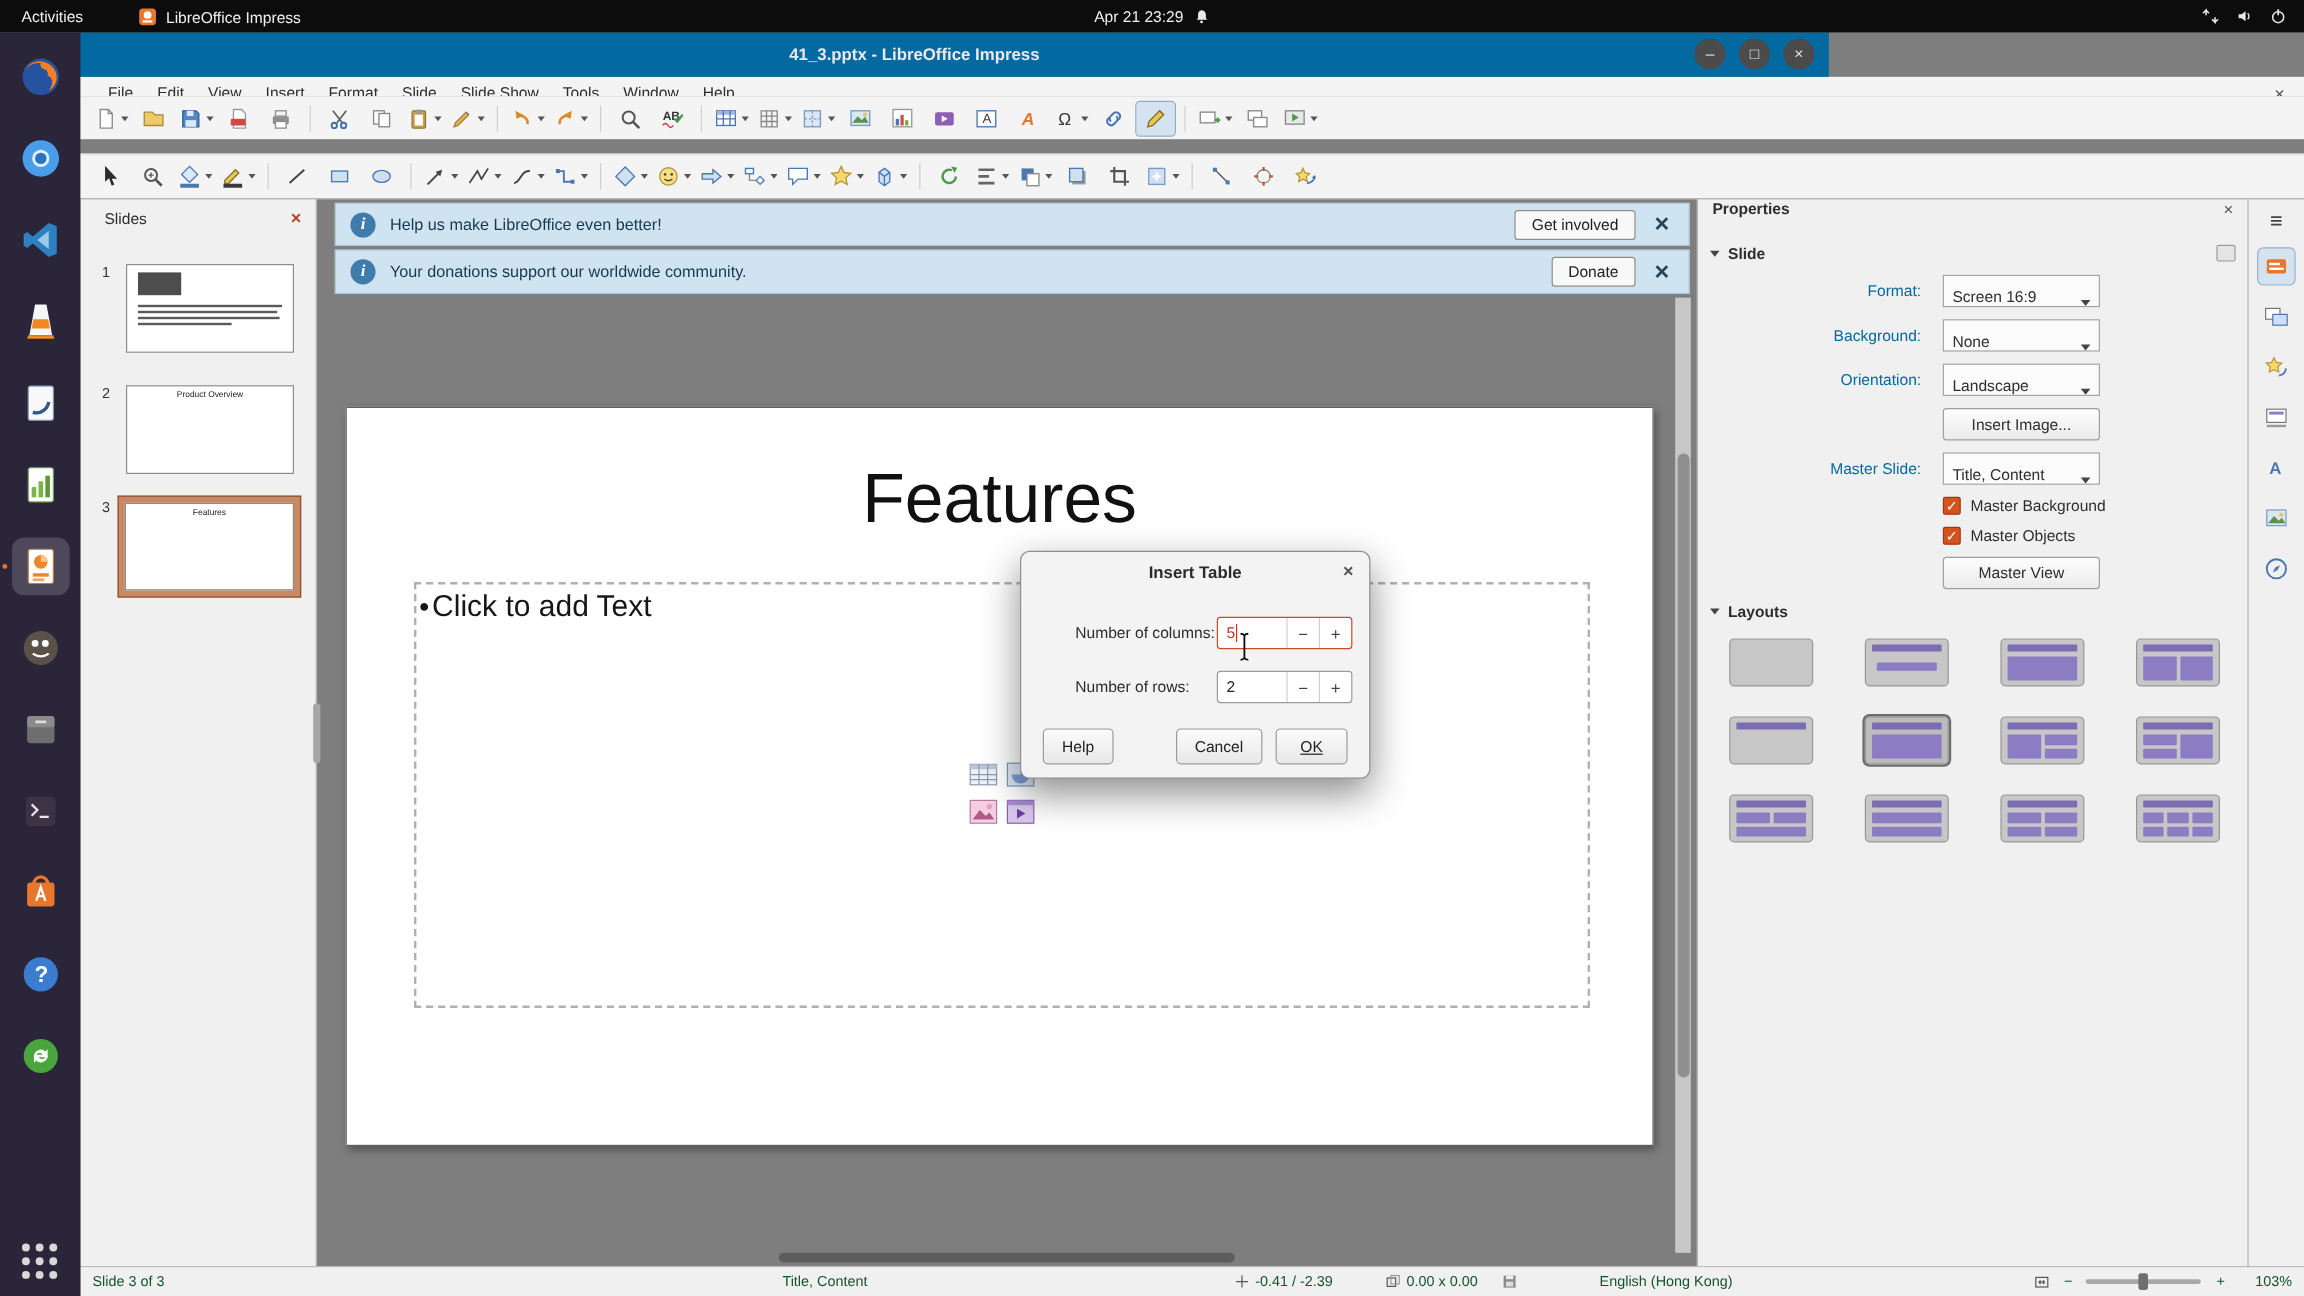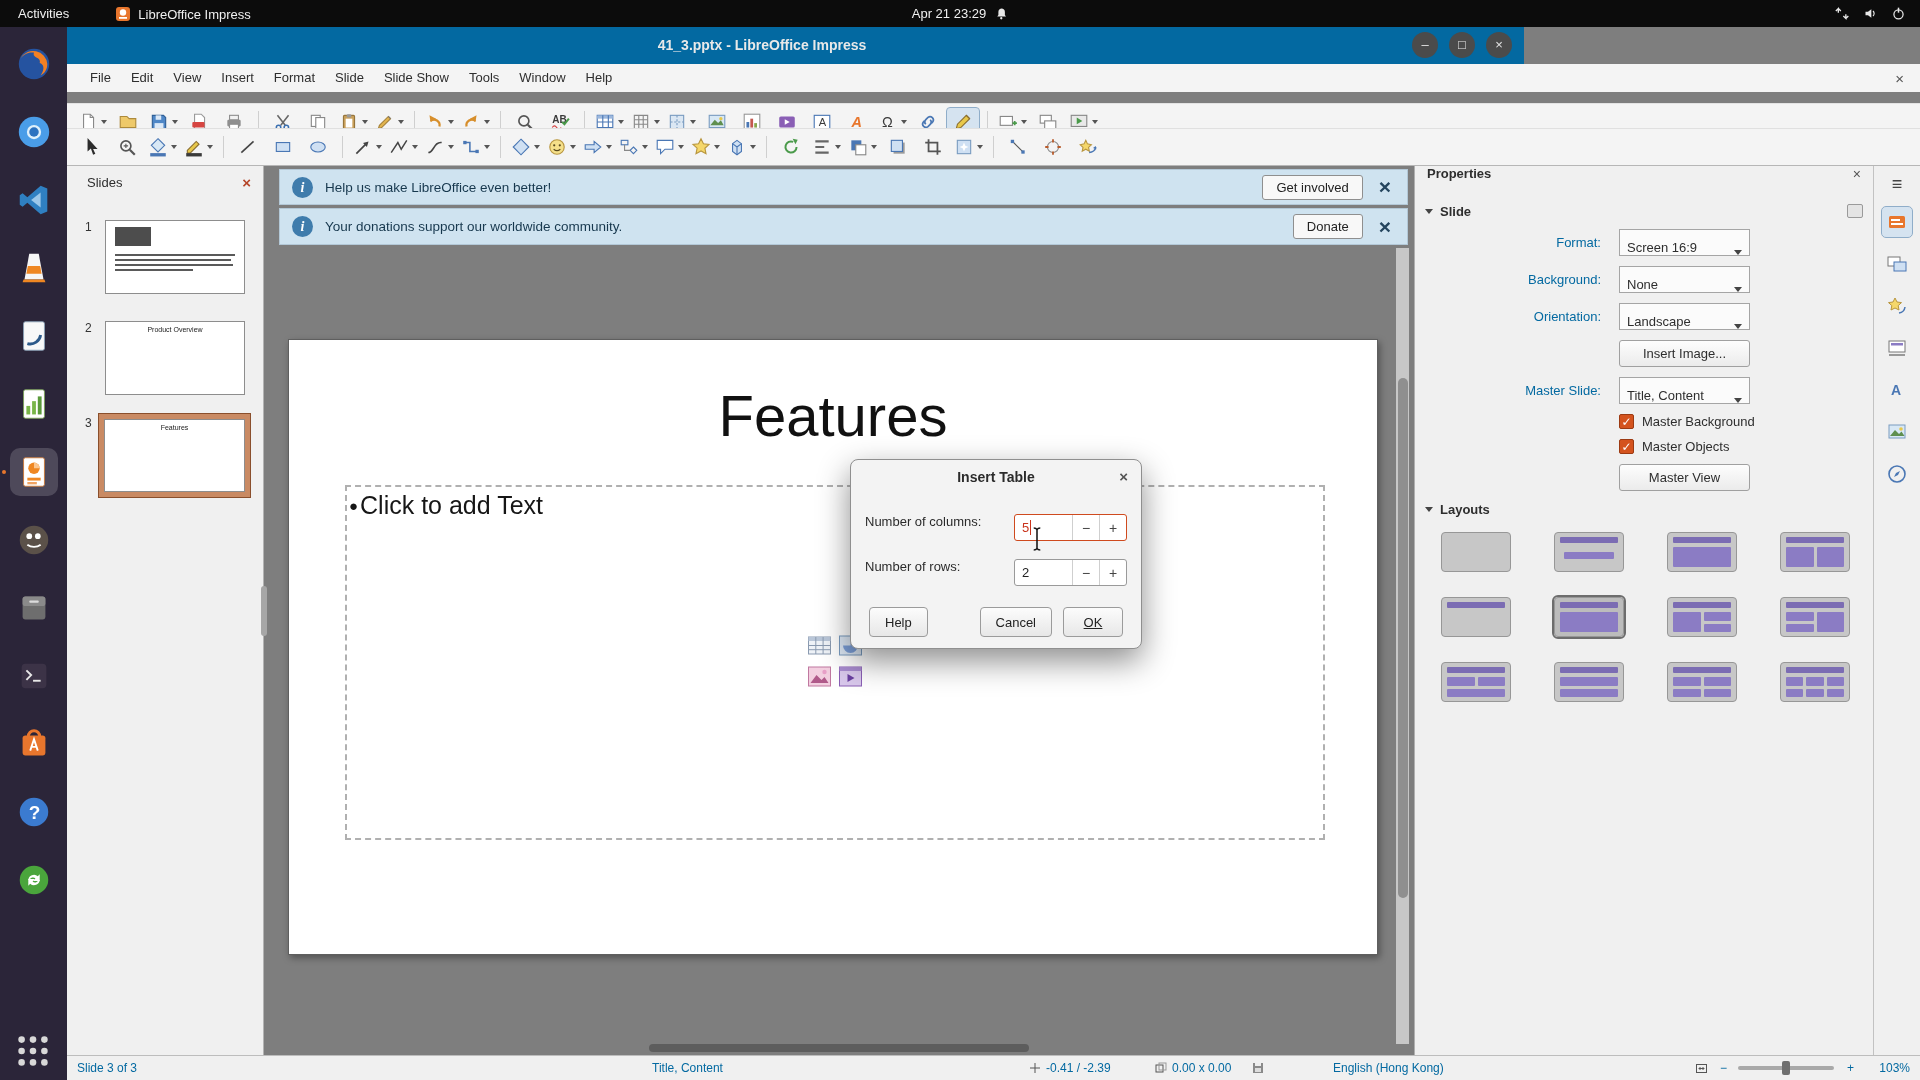--- a/index.html
+++ b/index.html
@@ -23,21 +23,21 @@
   .winbtn { width:26px; height:26px; border-radius:50%; background:#4b4b4b; color:#e5e5e5;
             text-align:center; line-height:25px; font-size:13px; }
 
   
   .menubar { position:absolute; left:0; top:64px; width:1920px; height:28px; background:#f4f4f4;
              display:flex; align-items:center; padding-left:80px; z-index:30; }
   .mi { padding:0 10px; line-height:28px; color:#2e2e2e; }
   .m-close { position:absolute; right:16px; color:#555; font-size:15px; }
   .toolbar { position:absolute; left:0; width:1920px; background:#f4f4f4; display:flex;
              align-items:center; padding-left:76px; gap:3px; z-index:30; }
-  #toolbar1 { top:103px; height:36px; border-top:1px solid #e3e3e3; }
+  #toolbar1 { top:80px; height:36px; border-top:1px solid #e3e3e3; }
   #toolbar2 { top:128px; height:38px; border-top:1px solid #e0e0e0; border-bottom:1px solid #b6b6b6; }
   .tbtn { height:28px; min-width:32px; display:flex; align-items:center; justify-content:center;
           border-radius:3px; padding:0 2px; }
   .tbtn.active { background:#d5e3f0; outline:1px solid #8fadc9; }
   .tbtn svg { width:20px; height:20px; }
   .dd { width:0; height:0; border-left:3.5px solid transparent; border-right:3.5px solid transparent;
         border-top:4px solid #555; margin-left:3px; }
   .tsep { width:1px; height:22px; background:#cfcfcf; margin:0 5px; }
   .sicon-text { fill:#3a3a3a; font-size:13px; font-family:"Liberation Sans",sans-serif; }
 
@@ -94,21 +94,21 @@
   .vscroll { position:absolute; right:1px; top:82px; width:13px; height:796px; background:#c7c7c7; }
   .vthumb { position:absolute; left:1.5px; top:130px; width:10px; height:520px; background:#8f8f8f; border-radius:5px; }
   .hthumb { position:absolute; left:384px; bottom:3px; width:380px; height:8px; background:#5d5d5d; border-radius:4px; }
 
   
   .dialog { position:absolute; left:850px; top:459px; width:292px; height:190px; background:#f3f3f3;
             border:1px solid #8f8f8f; border-radius:8px; box-shadow:0 12px 32px rgba(0,0,0,.45); z-index:100; }
   .dlg-title { height:34px; text-align:center; line-height:34px; font-weight:700; font-size:14px;
                color:#2b2b2b; position:relative; }
   .dlg-close { position:absolute; right:13px; top:0; line-height:34px; font-size:15px; color:#555; }
-  .dlg-row { display:flex; align-items:flex-start; padding:0 14px; }
+  .dlg-row { display:flex; align-items:center; padding:0 14px;margin-left:31px; }
   .dlg-row.r1 { margin-top:20px; } .dlg-row.r2 { margin-top:18px; }
   .dlg-label { font-size:13px; color:#2b2b2b; }
   .spin { margin-left:auto; width:113px; height:27px; background:#fff; border:1px solid #9a9a9a;
           border-radius:3px; display:flex; align-items:stretch; overflow:hidden; }
   .spin.alert { border:1px solid #cf4a1e; }
   .spin-val { flex:1; display:flex; align-items:center; padding-left:7px; font-size:13px; color:#222; }
   .spin.alert .spin-val { color:#c9341d; }
   .caret { width:1px; height:15px; background:#c9341d; margin-left:1px; align-self:center; }
   .spin-btn { width:27px; border-left:1px solid #cfcfcf; display:flex; align-items:center;
               justify-content:center; color:#444; font-size:14px; }
@@ -157,21 +157,21 @@
   .sidestrip { position:absolute; left:1873px; top:166px; width:47px; height:889px; background:#f0f0f0;
                border-left:1px solid #c2c2c2; display:flex; flex-direction:column; align-items:center; z-index:10; }
   .ss-menu { margin-top:8px; font-size:18px; color:#444; }
   .ss-btn { width:30px; height:30px; margin-top:12px; border-radius:4px; display:flex;
             align-items:center; justify-content:center; }
   .ss-btn svg { width:22px; height:22px; }
   .ss-btn.active { background:#d5e3f0; outline:1px solid #8fadc9; }
 
   
   .statusbar { position:absolute; left:67px; top:1055px; width:1853px; height:25px; background:#f0f0f0;
-               border-top:1px solid #bdbdbd; font-size:12px; color:#0369a1; z-index:30; }
+               border-top:1px solid #bdbdbd; font-size:12px; color:#14532d; z-index:30; }
   .sbi { position:absolute; top:0; line-height:24px; display:flex; align-items:center; gap:5px; height:24px; }
   .sb-track { position:absolute; right:86px; top:10px; width:96px; height:4px; background:#a9a9a9; border-radius:2px; }
   .sb-notch { position:absolute; left:48px; top:-3px; width:1px; height:10px; background:#787878; }
   .sb-zthumb { position:absolute; left:44px; top:-5px; width:8px; height:14px; background:#6f6f6f; border-radius:2px; }
 
   .ibeam { position:absolute; left:1030px; top:527px; width:14px; height:24px; z-index:200; }
 </style>
 </head>
 <body>
 

